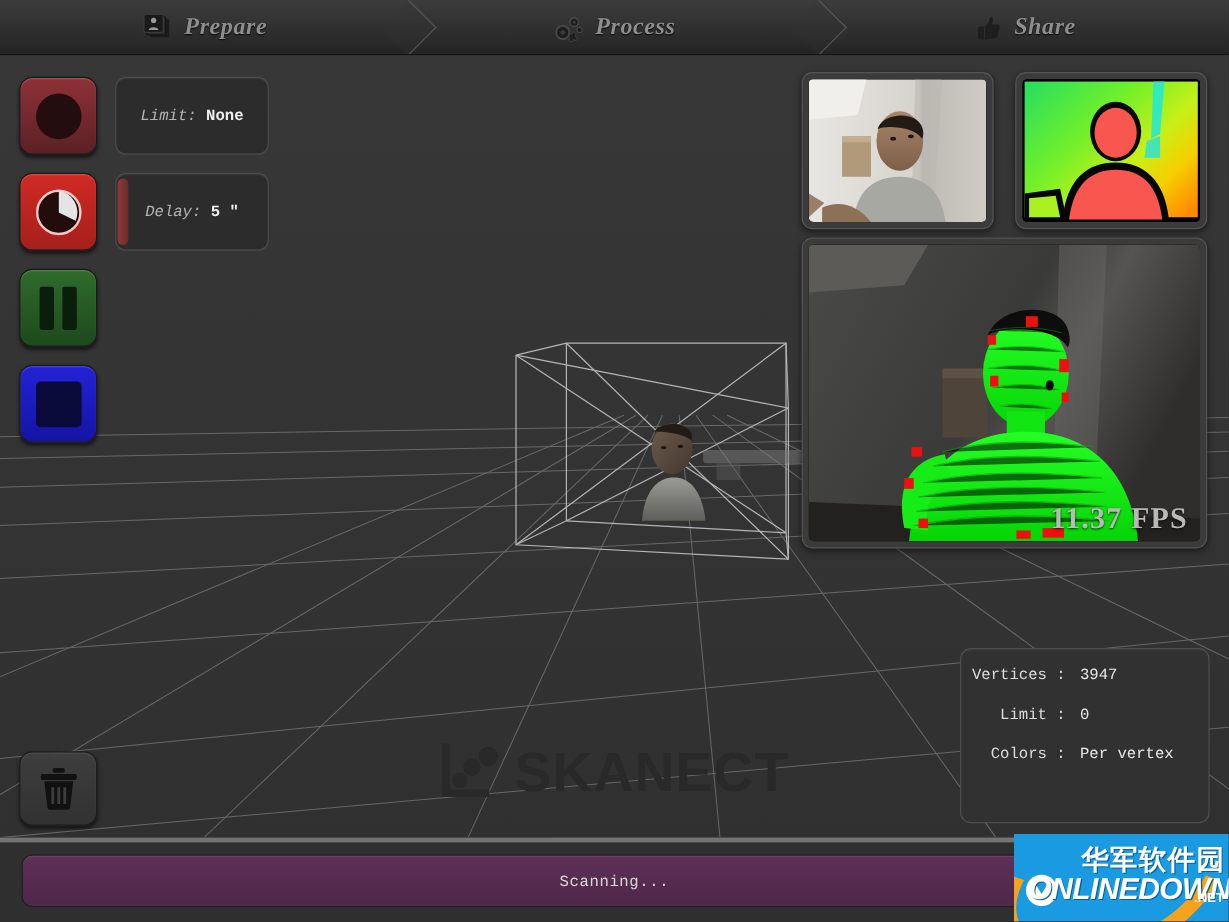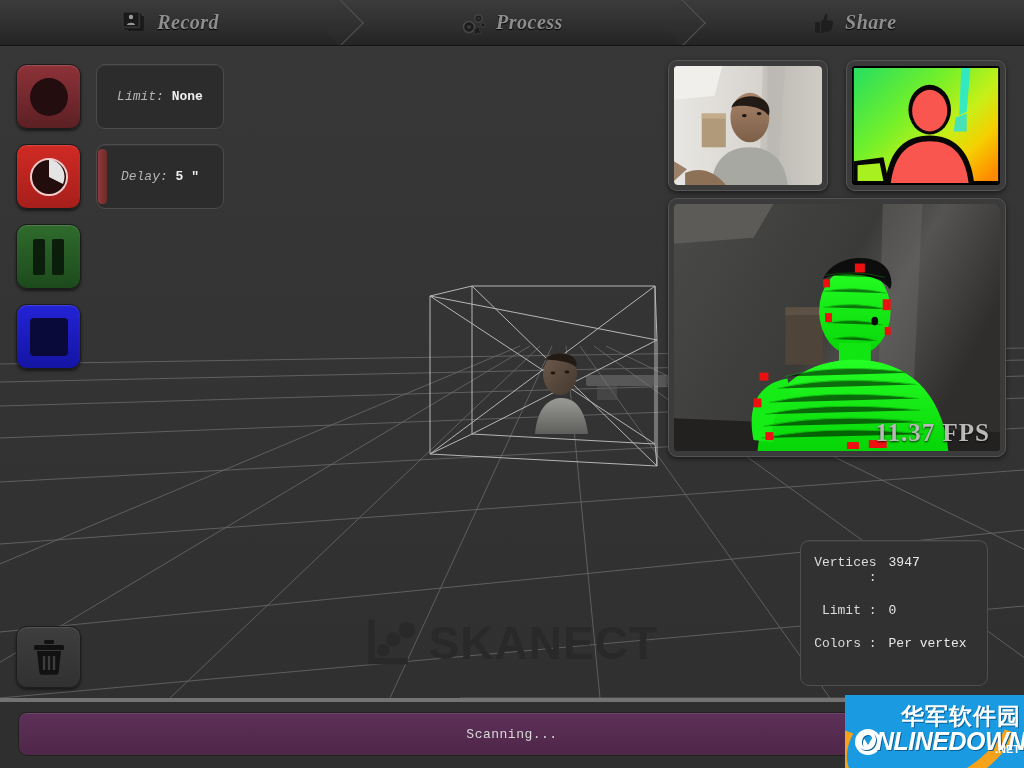--- a/index.html
+++ b/index.html
@@ -126,21 +126,21 @@
   }
   #fps-text{
     position:absolute; right:10px; bottom:4px;
     font-size:25px; font-weight:bold; color:#b9b9b9;
     font-family:"Liberation Serif","DejaVu Serif",serif;
     letter-spacing:1px; text-shadow:0 1px 2px rgba(0,0,0,.8);
   }
 
   
   #stats{
-    position:absolute; left:800px; top:540px; width:188px; height:146px;
+    position:absolute; left:800px; top:540px; width:208px; height:146px;
     background:#313131; border:1px solid #4e4e4e; border-radius:9px;
     padding:14px 12px 0 0;
     box-shadow:inset 0 1px 0 rgba(255,255,255,.05);
   }
   .statrow{
     display:flex; justify-content:flex-end; align-items:baseline;
     margin-bottom:18px; font-size:13px; color:#d4d4d4;
   }
   .statkey{ width:95px; text-align:right; padding-right:12px; color:#dcdcdc; }
   .statval{ width:95px; text-align:left; color:#e8e8e8; }
@@ -205,21 +205,21 @@
 <div id="topnav">
 
   <div class="navtab">
     <svg class="navicon" viewBox="0 0 26 24">
       <rect x="6" y="5" width="16" height="15" rx="1" fill="#1b1b1b"></rect>
       <rect x="3" y="3" width="16" height="15" rx="1" fill="#2b2b2b" stroke="#141414"></rect>
       <rect x="1" y="1" width="16" height="15" rx="1" fill="#1a1a1a" stroke="#3a3a3a"></rect>
       <circle cx="9" cy="6" r="2.2" fill="#9a9a9a"></circle>
       <path d="M5 14c0-3 8-3 8 0z" fill="#9a9a9a"></path>
     </svg>
-    <span class="navlabel">Record</span>
+    <span class="navlabel">Prepare</span>
   </div>
 
 
 
   <div class="navtab">
     <svg class="navicon" viewBox="0 0 26 24">
       <g fill="#1d1d1d" stroke="#3d3d3d" stroke-width=".6">
         <path d="M10 8.5l1.6.5.9-1.4 1.5.9-.5 1.6 1.4.9-.9 1.5-1.6-.5-.9 1.4-1.5-.9.5-1.6L9 9.9z" transform="translate(-2,4) scale(1.5)"></path>
       </g>
       <circle cx="8" cy="16" r="5.5" fill="#1c1c1c" stroke="#484848" stroke-width="1.6"></circle>

